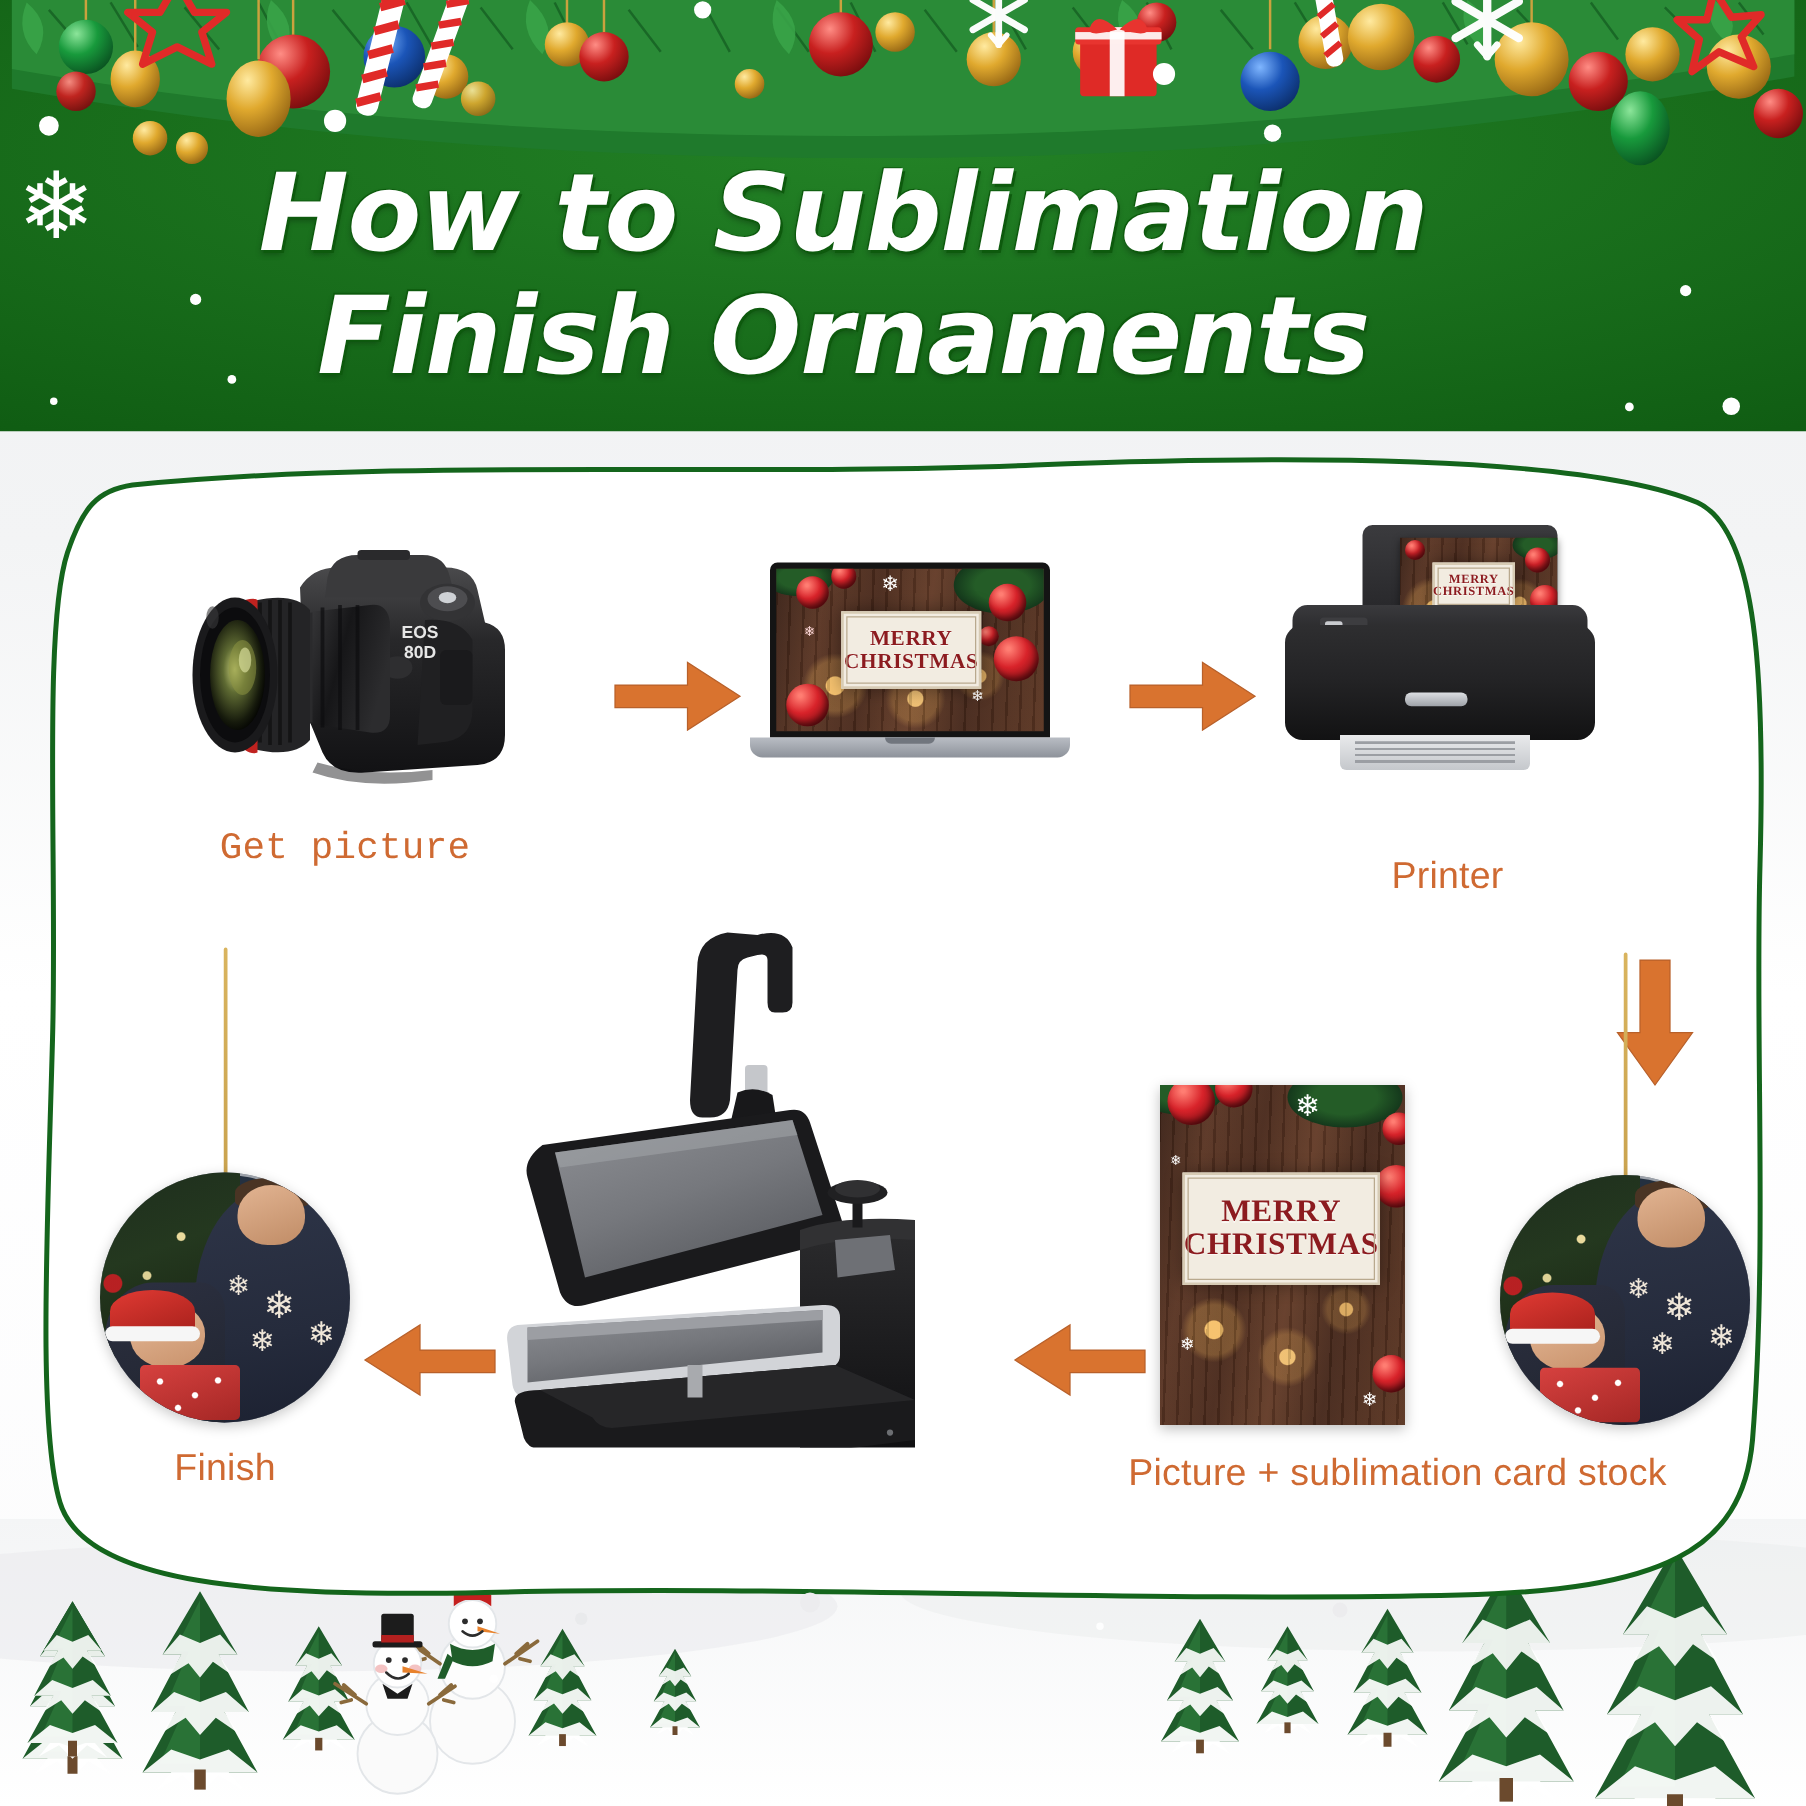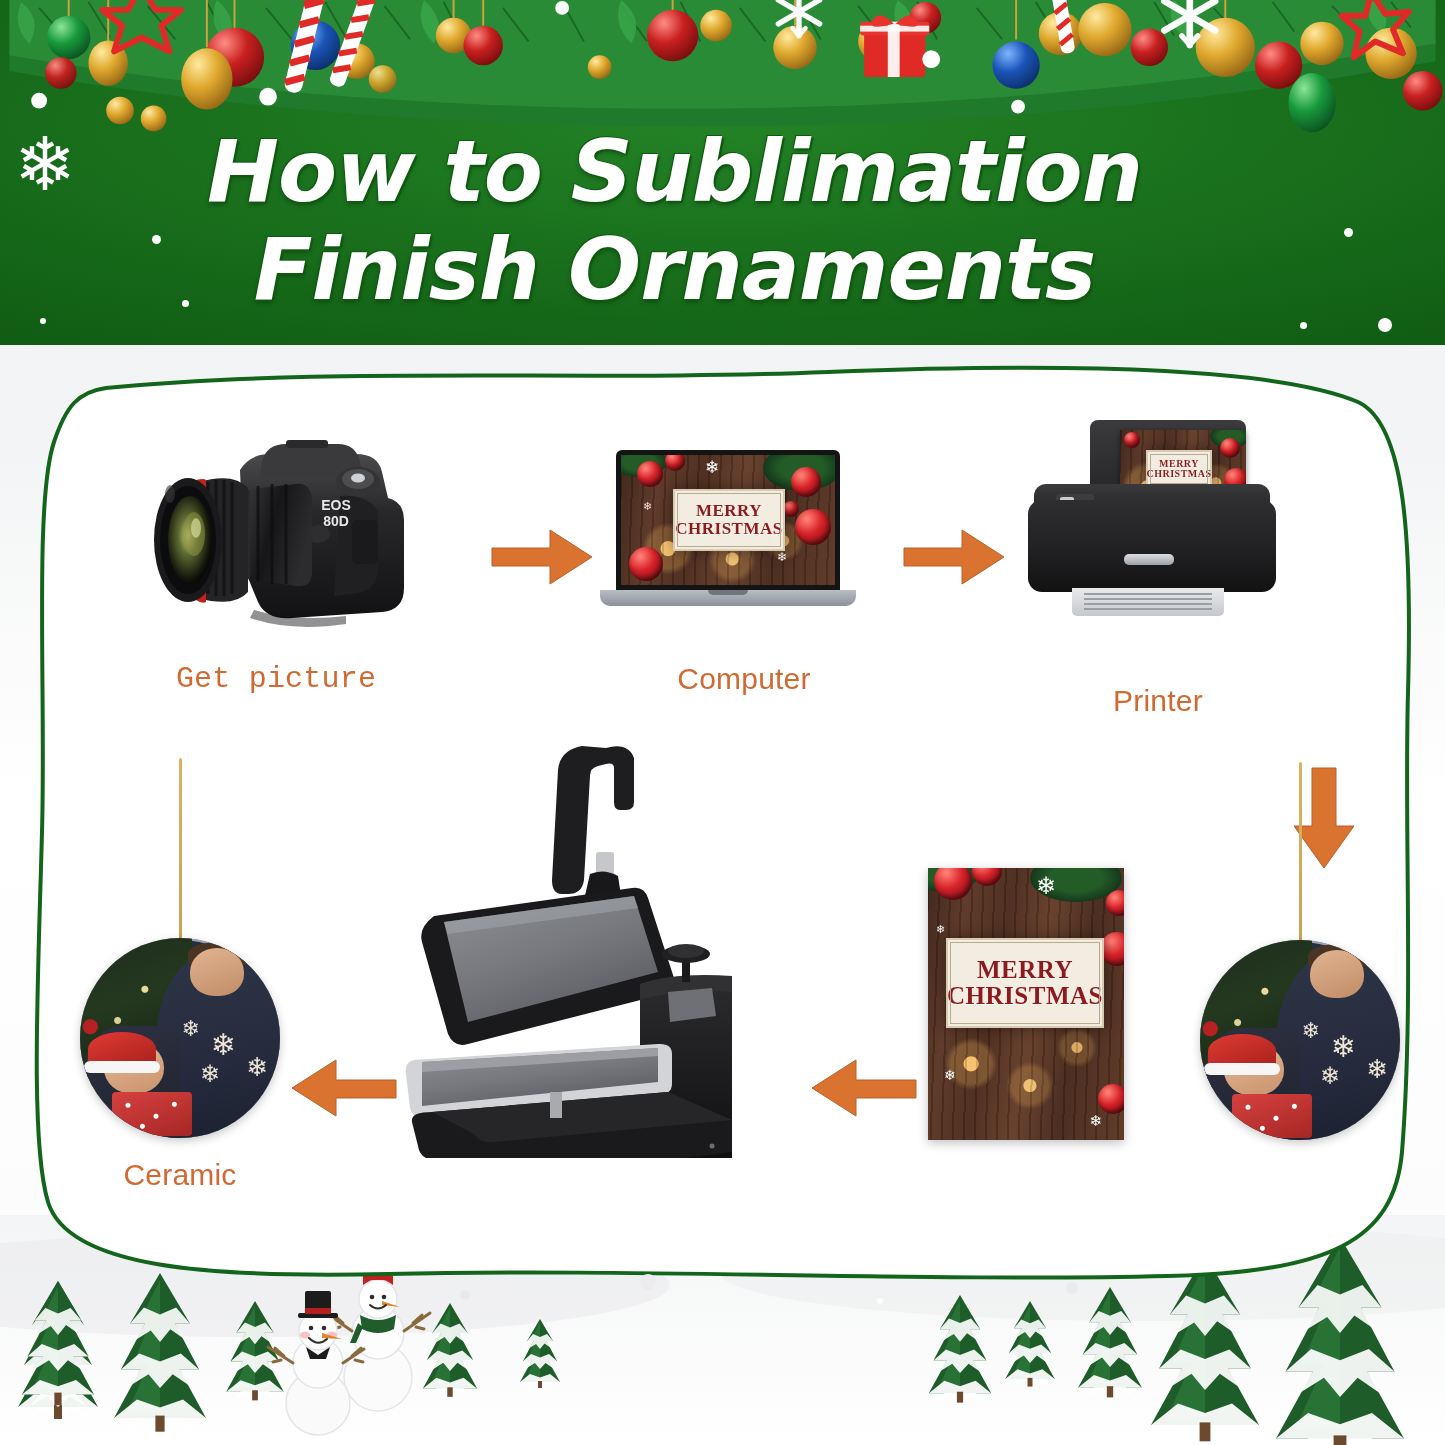--- a/index.html
+++ b/index.html
@@ -622,21 +622,20 @@
             <div class="snowflake-sm" style="left:22px; top:46px; font-size:11px; color:#ffd9d9;">❄</div>
             <div class="signboard" style="left:52px; top:34px; width:112px; height:62px;">
               <span style="font-size:17px;">MERRY</span>
               <span style="font-size:17px;">CHRISTMAS</span>
             </div>
           </div>
         </div>
         <div class="lt-key"></div>
         <div class="lt-base"></div>
       </div>
-      <div class="cap" style="left:556px; top:300px; width:320px;">Computer</div>
 
       <div class="arrow-r" style="left:872px; top:160px;">
         <svg width="110" height="70" viewBox="0 0 110 70">
           <path d="M4,26 L62,26 L62,8 L104,35 L62,62 L62,44 L4,44 Z" fill="#d9732f" stroke="#b8602a" stroke-width="1"></path>
         </svg>
       </div>
 
       <div class="printer" style="left:1000px; top:50px; width:250px; height:210px;">
         <div class="pr-lid"></div>
         <div class="pr-paper">
@@ -681,20 +680,21 @@
           <div class="snowflake-sm" style="left:108px; top:6px; font-size:24px;">❄</div>
           <div class="snowflake-sm" style="left:16px; bottom:58px; font-size:14px;">❄</div>
           <div class="snowflake-sm" style="right:22px; bottom:12px; font-size:15px;">❄</div>
           <div class="snowflake-sm" style="left:8px; top:56px; font-size:11px;">❄</div>
           <div class="signboard" style="left:18px; top:70px; width:158px; height:90px;">
             <span style="font-size:25px;">MERRY</span>
             <span style="font-size:25px;">CHRISTMAS</span>
           </div>
         </div>
       </div>
+      <div class="cap" style="left:840px; top:800px; width:500px;">Picture + sublimation card stock</div>
 
       <div class="ornament" style="left:1172px; top:400px; width:200px; height:340px;">
         <div class="orn-string"></div>
         <div class="orn-disc" style="top:178px; width:200px; height:200px;">
           <div class="orn-photo">
             <div class="orn-tree"></div>
             <div class="orn-man"></div>
             <div class="orn-hair"></div>
             <div class="orn-face"></div>
             <div class="orn-woman"></div>
@@ -780,21 +780,21 @@
             <div class="orn-wface"></div>
             <div class="orn-hat"></div>
             <div class="orn-gift"></div>
             <div class="orn-flake" style="right:22%; top:46%; font-size:30px;">❄</div>
             <div class="orn-flake" style="right:6%; top:58%; font-size:26px;">❄</div>
             <div class="orn-flake" style="right:40%; top:40%; font-size:22px;">❄</div>
             <div class="orn-flake" style="right:30%; top:62%; font-size:24px;">❄</div>
           </div>
         </div>
       </div>
-      <div class="cap" style="left:52px; top:796px; width:200px;">Ceramic</div>
+      <div class="cap" style="left:52px; top:796px; width:200px;">Finish</div>
 
       <div class="snowdot" style="left:432px; top:928px; width:10px; height:10px; background:#e9eaec;"></div>
       <div class="snowdot" style="left:612px; top:912px; width:16px; height:16px; background:#ececee;"></div>
       <div class="snowdot" style="left:1038px; top:920px; width:12px; height:12px; background:#ececee;"></div>
     </div>
   </div>
 
 </div>
 
 </body></html>

